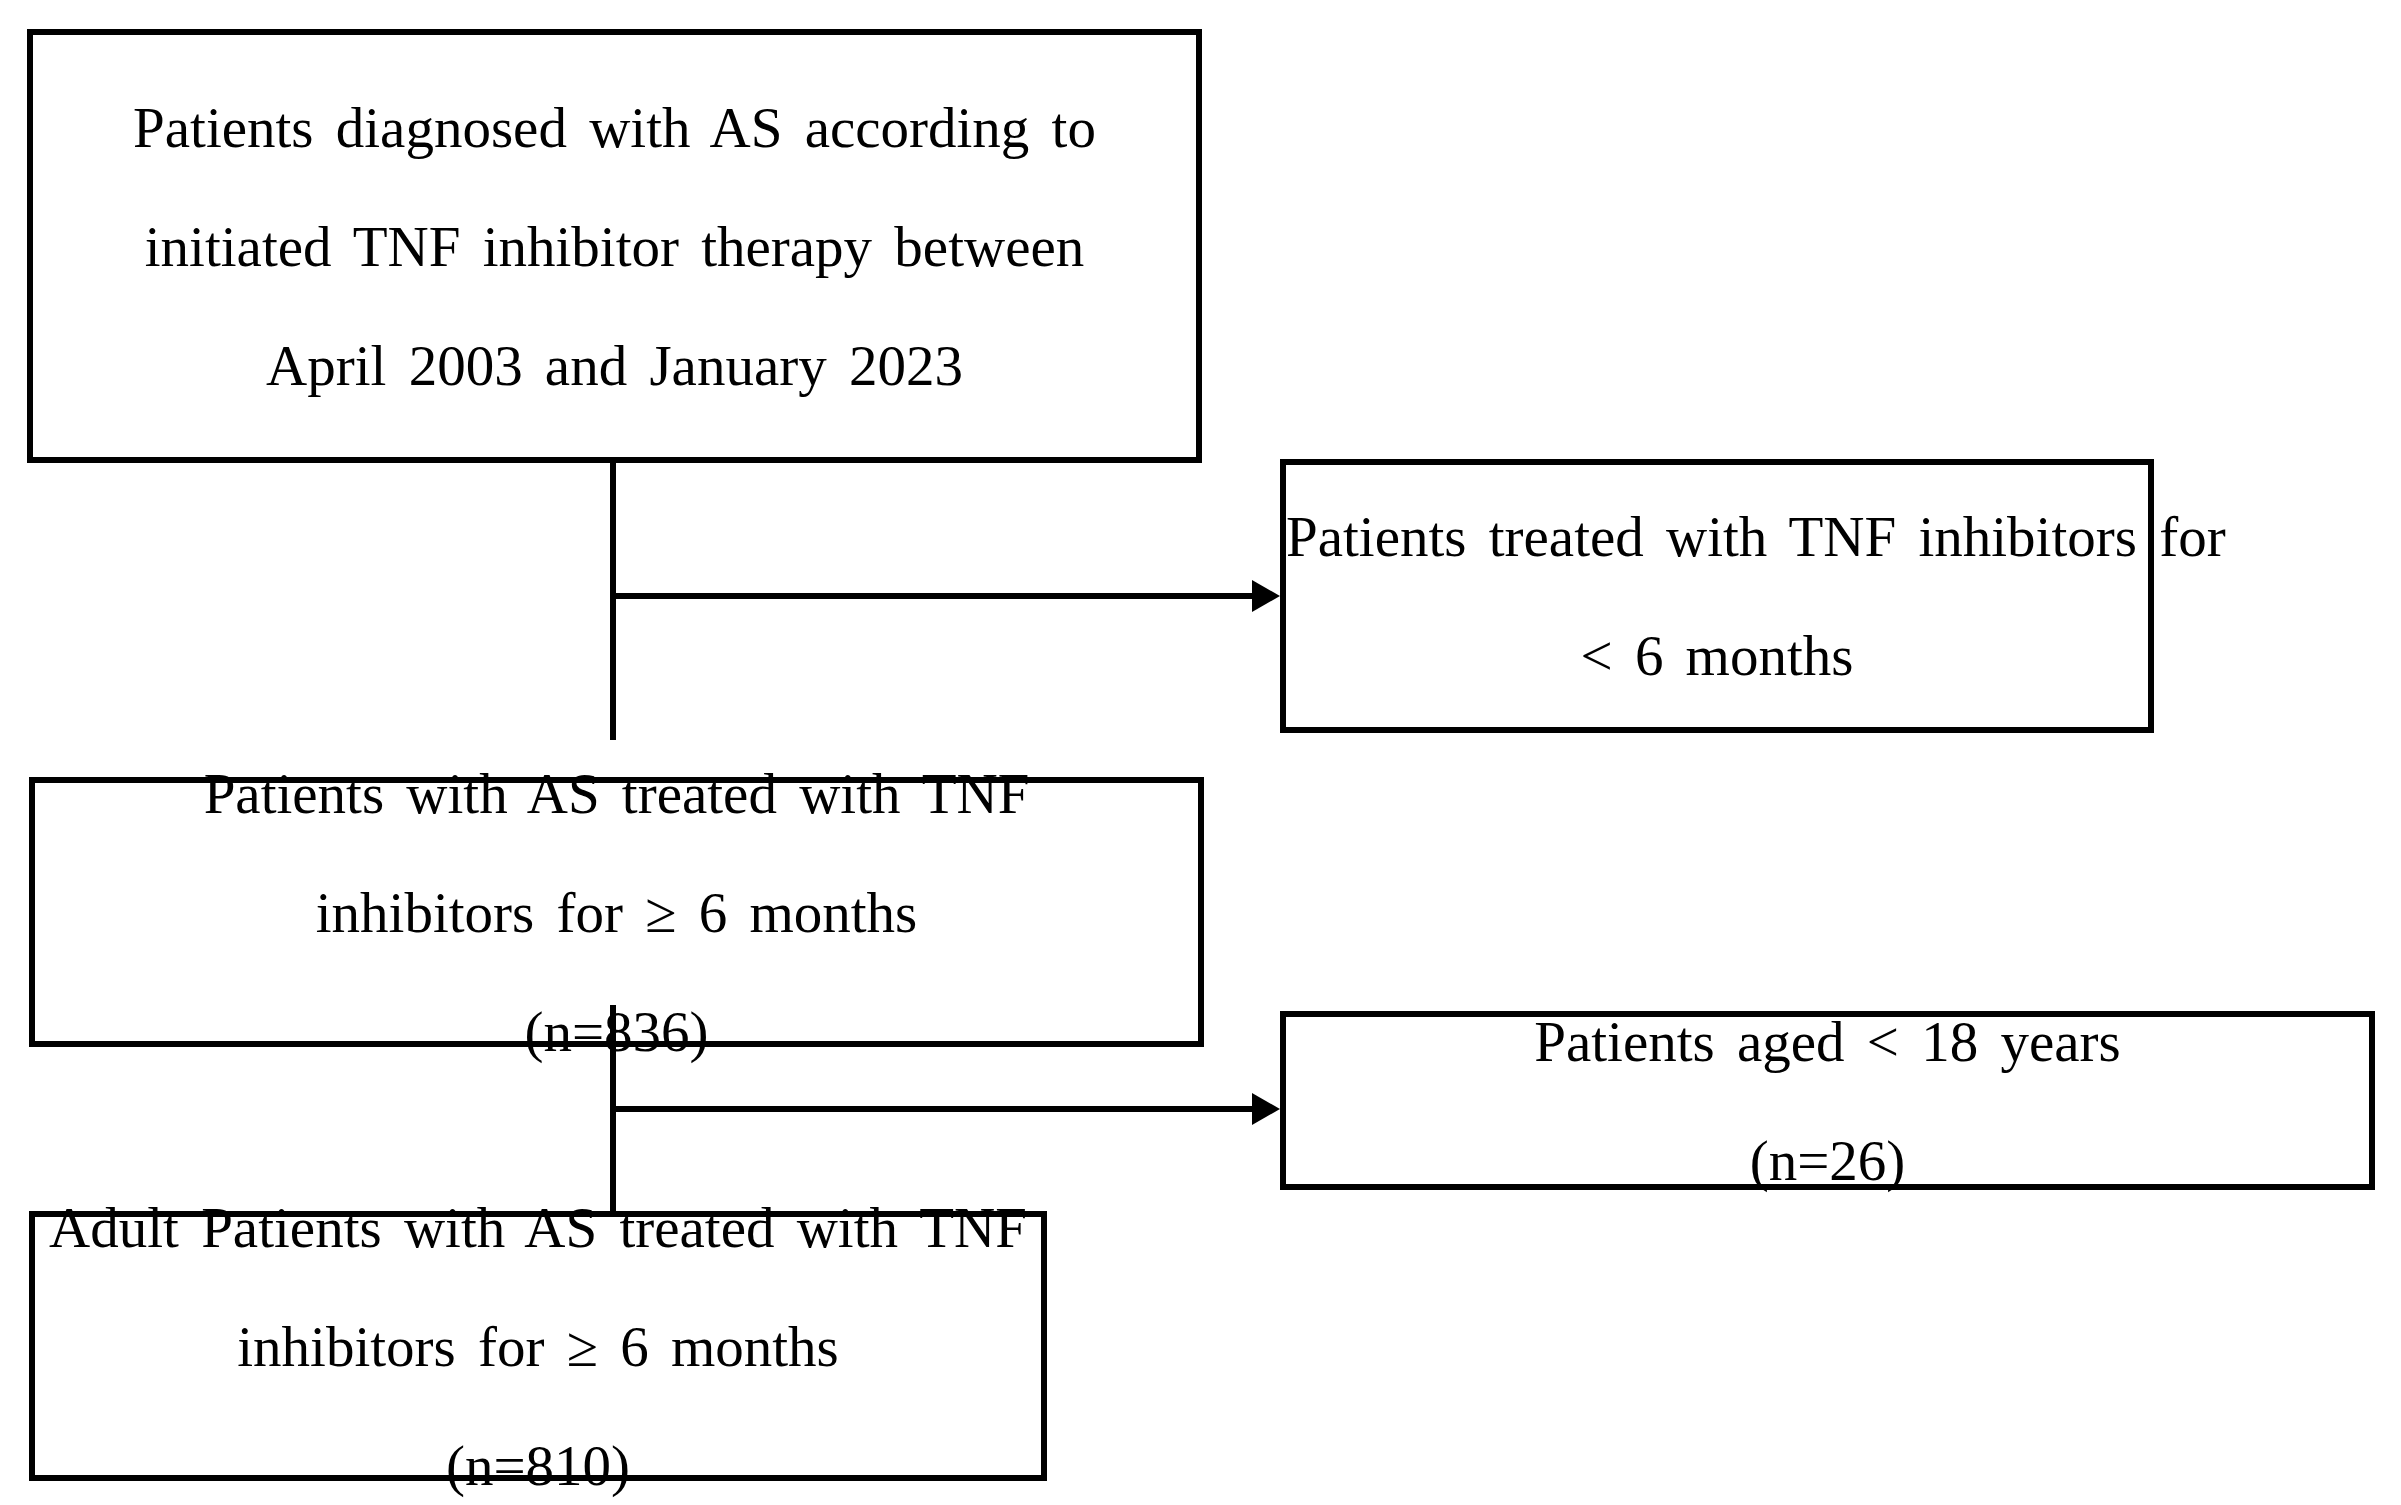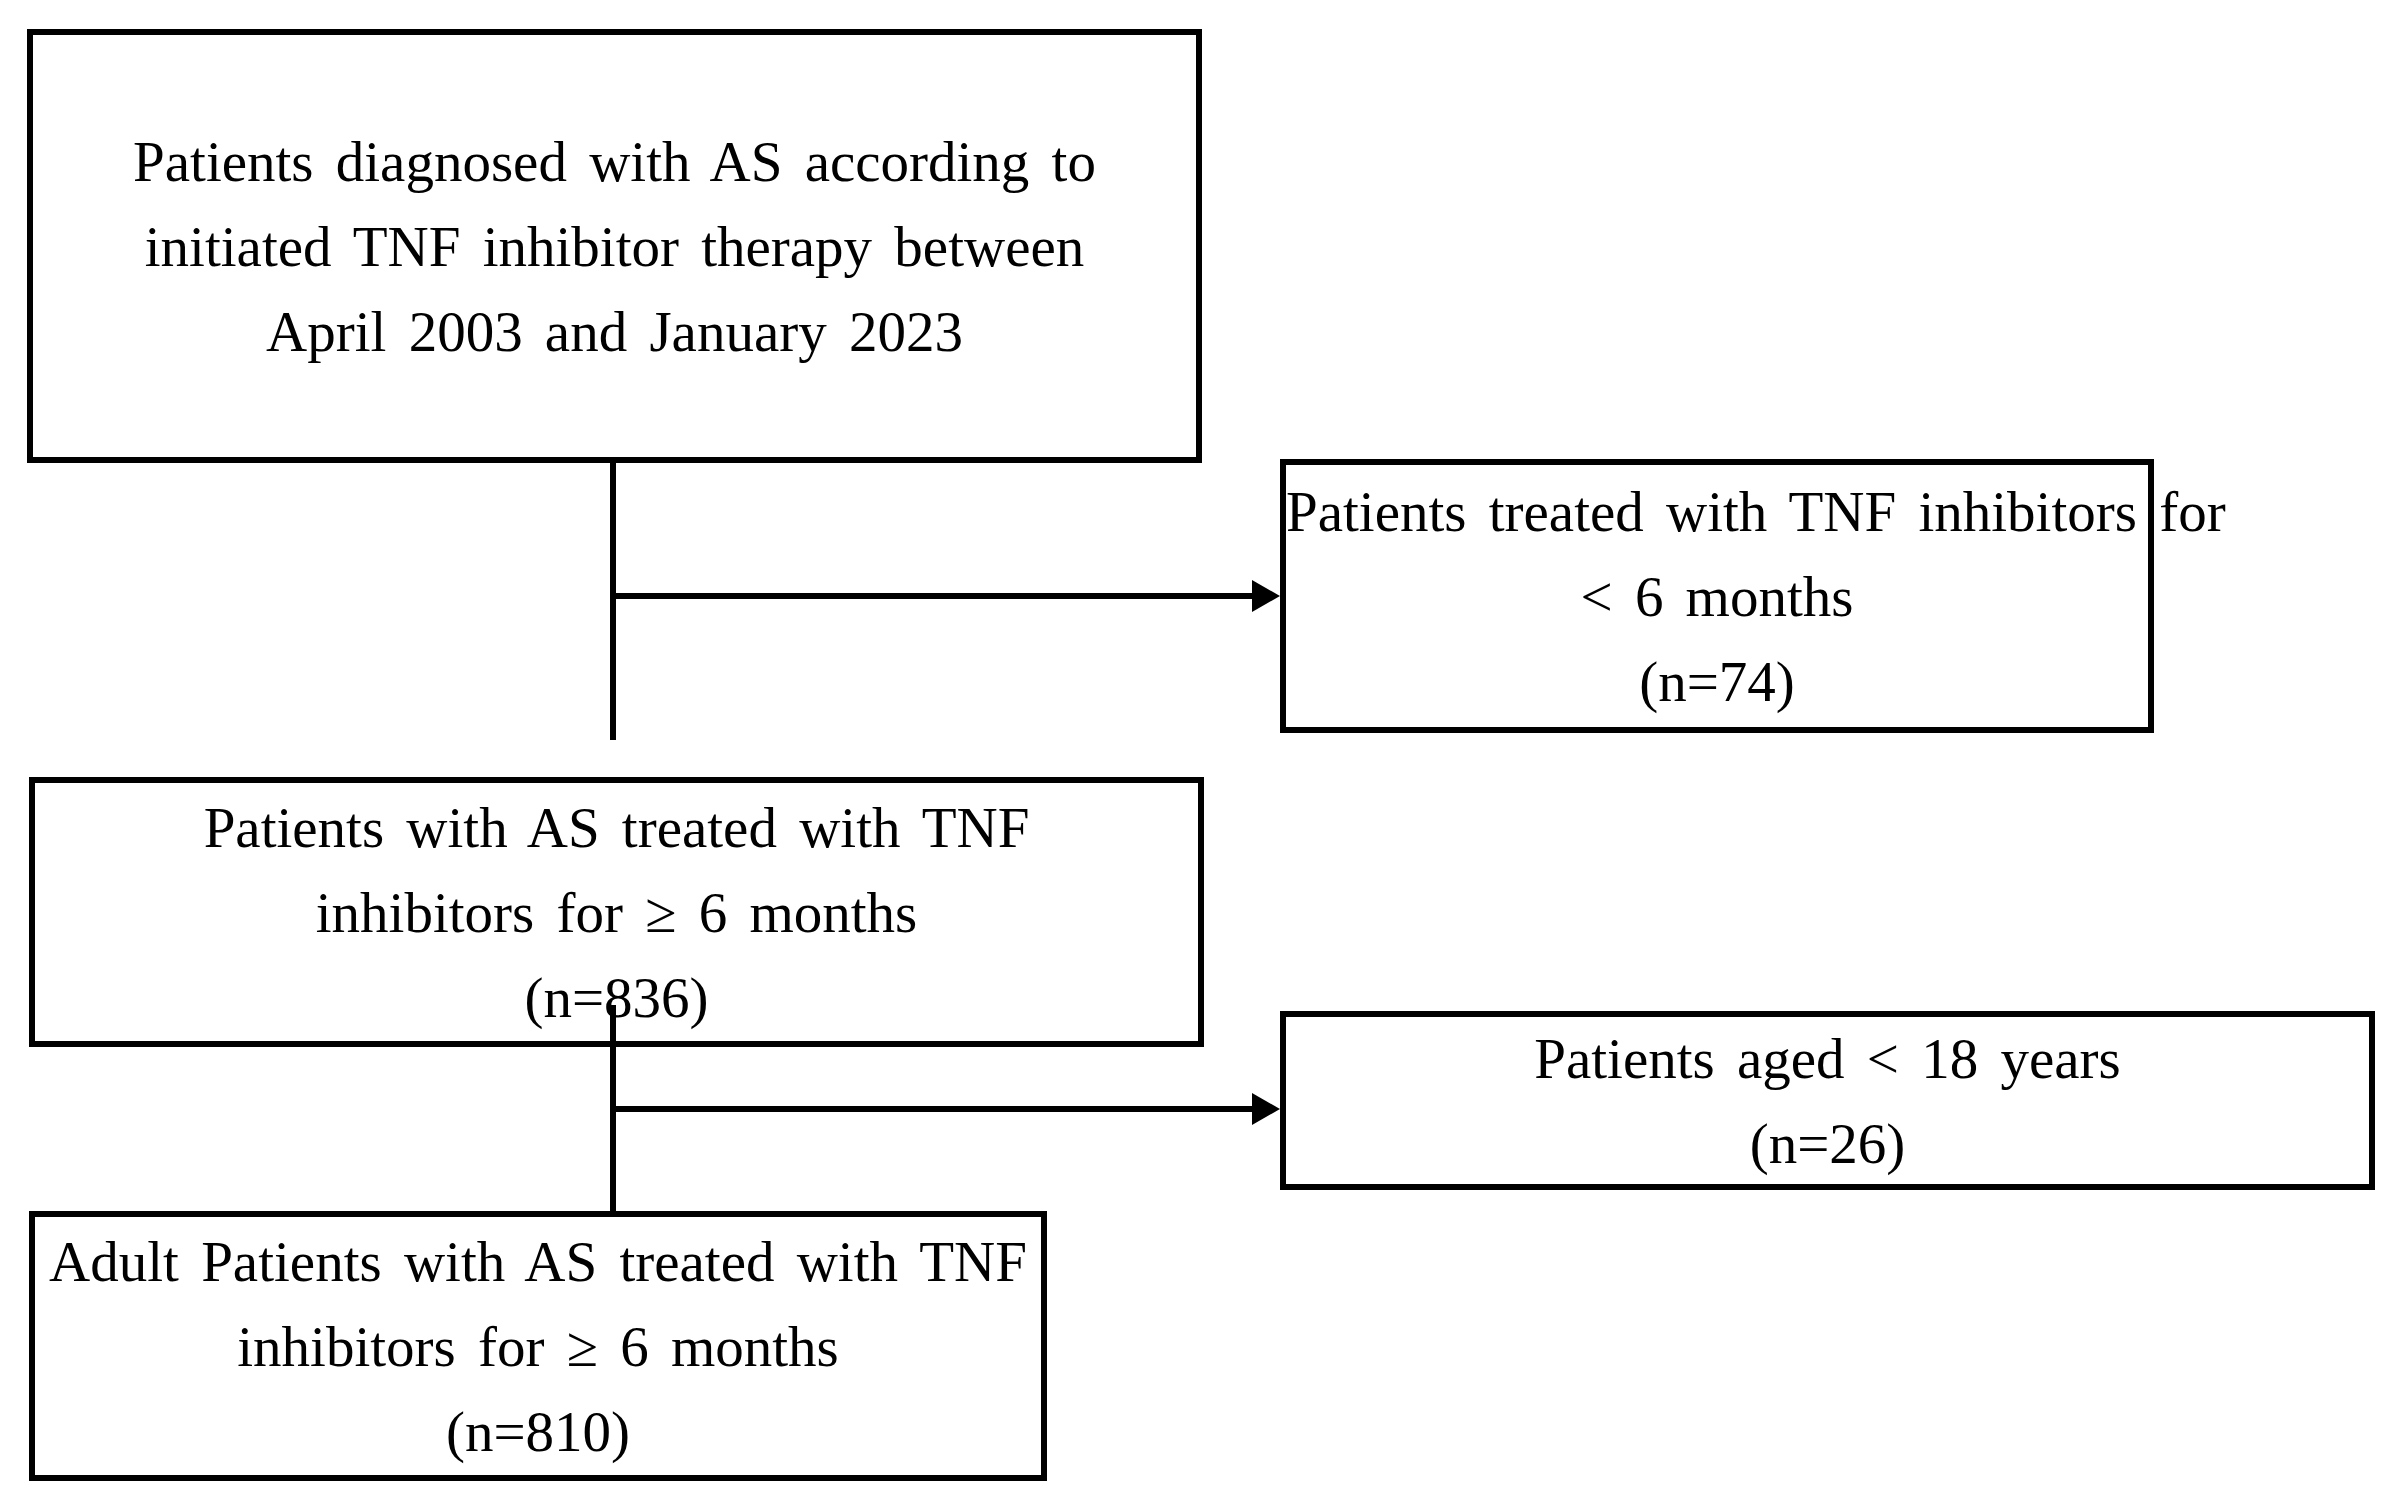--- a/index.html
+++ b/index.html
@@ -19,20 +19,21 @@
     background: var(--paper);
     border: 6.2px solid var(--ink);
     display: flex;
     flex-direction: column;
     justify-content: center;
     align-items: center;
     text-align: center;
     font-size: 57px;
     line-height: 85px;
     word-spacing: 0.14em;
+    gap: 34px;
   }
   .box .line { width: 100%; white-space: nowrap; }
 
   .vline { position: absolute; width: 6.2px; background: var(--ink); }
   .hline { position: absolute; height: 6.2px; background: var(--ink); }
   .arrowhead {
     position: absolute;
     width: 0; height: 0;
     border-top: 16px solid transparent;
     border-bottom: 16px solid transparent;
@@ -64,21 +65,20 @@
     <div class="line">April 2003 and January 2023</div>
   </div>
 
   <div class="vline" id="spine-1"></div>
   <div class="hline" id="branch-1"></div>
   <div class="arrowhead" id="arrowhead-1"></div>
 
   <div class="box" id="box-lt6months">
     <div class="line">Patients treated with TNF inhibitors for</div>
     <div class="line">&lt; 6 months</div>
-    <div class="line">(n=74)</div>
   </div>
 
   <div class="box" id="box-ge6months">
     <div class="line">Patients with AS treated with TNF</div>
     <div class="line">inhibitors for ≥ 6 months</div>
     <div class="line">(n=836)</div>
   </div>
 
   <div class="vline" id="spine-2"></div>
   <div class="hline" id="branch-2"></div>

